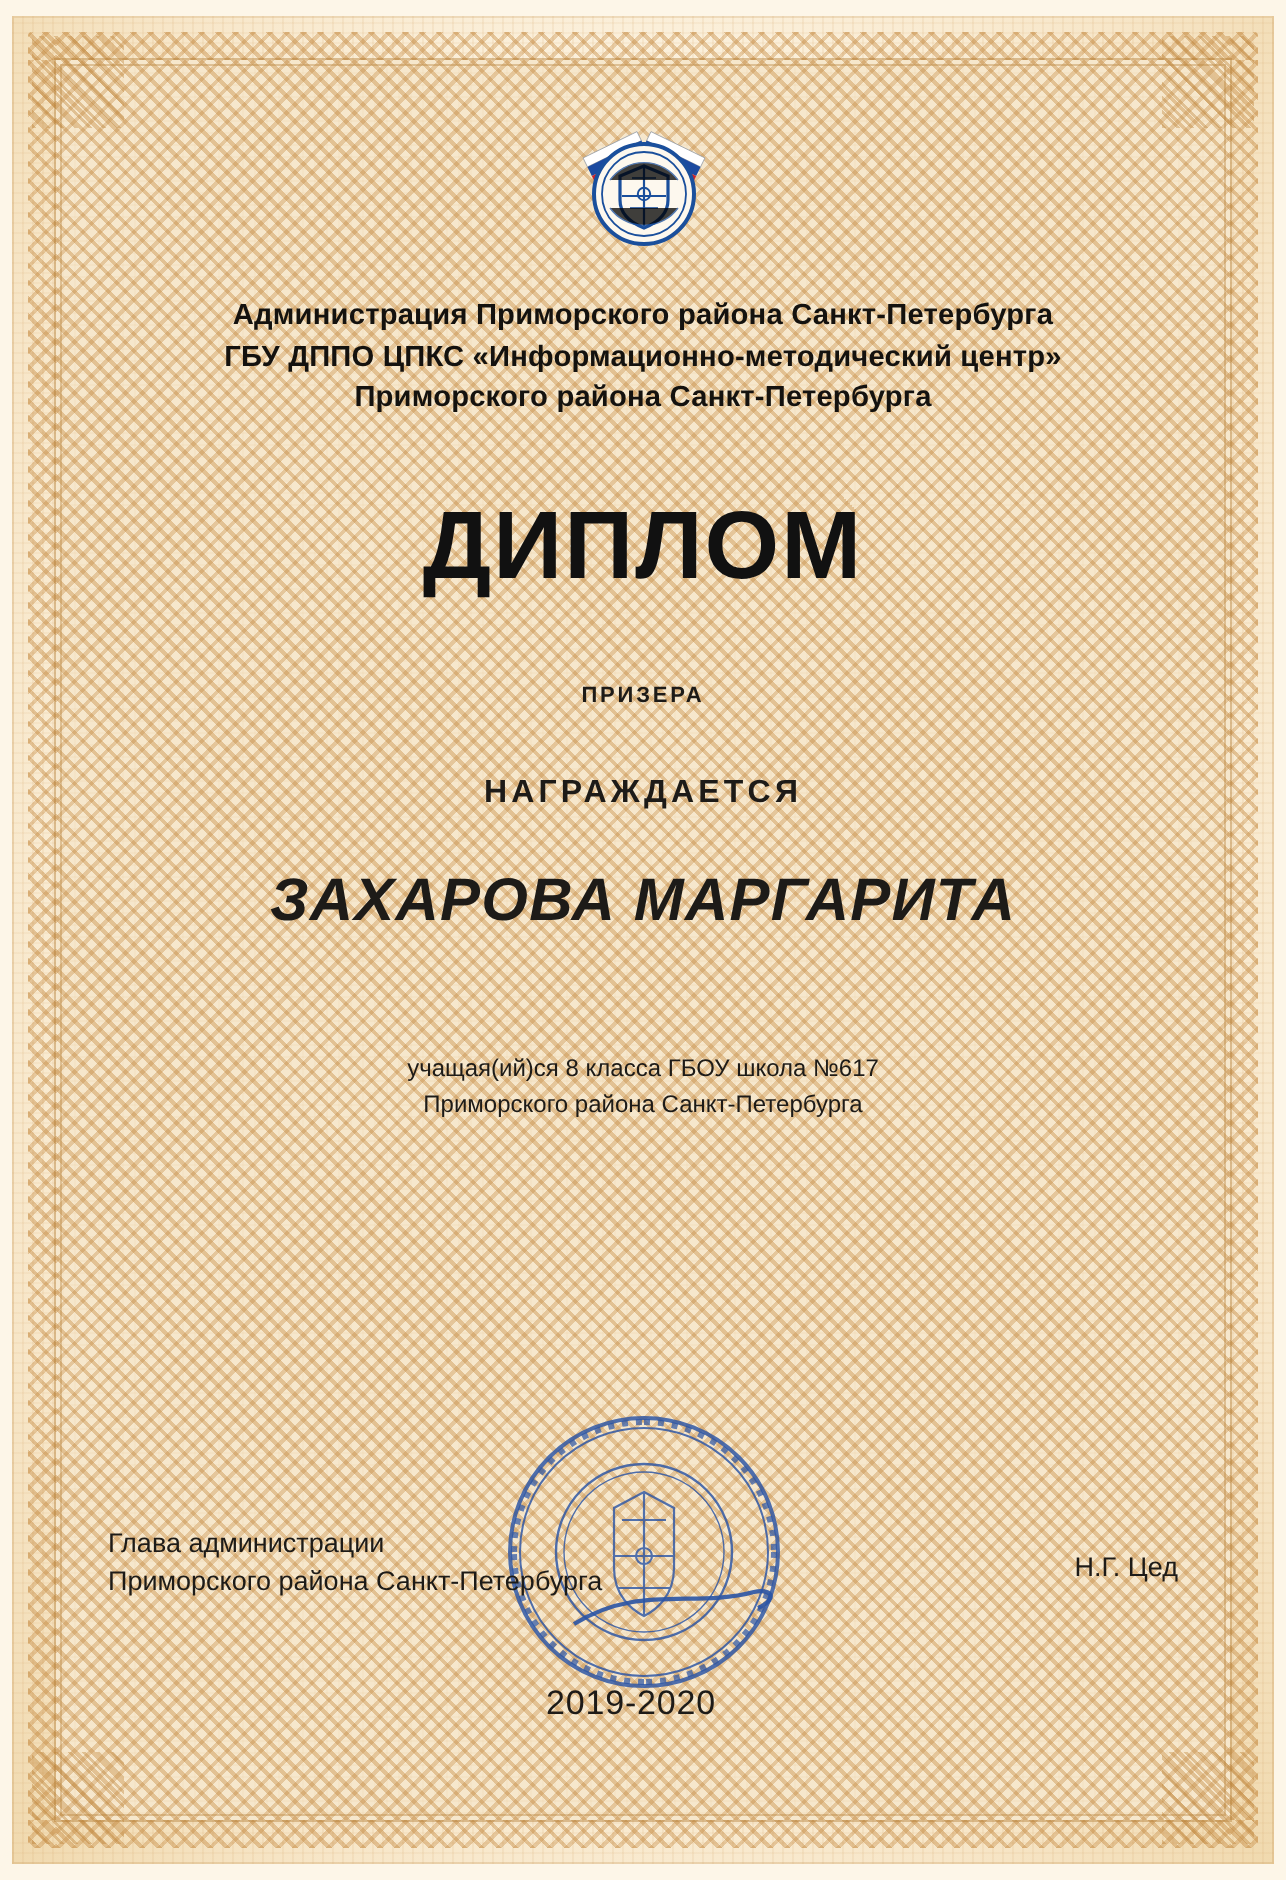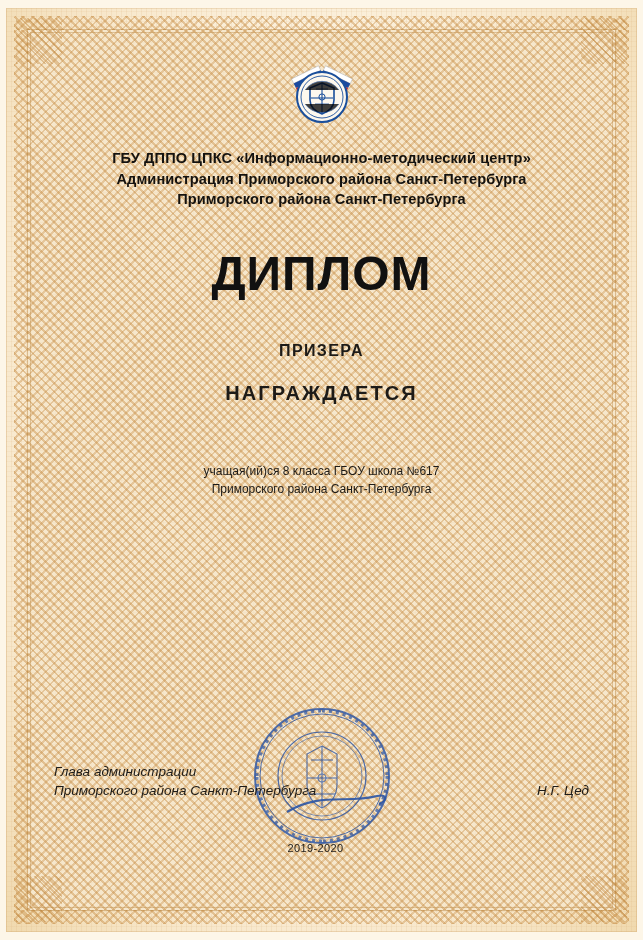--- a/index.html
+++ b/index.html
@@ -114,38 +114,38 @@
     font-weight: bold;
     letter-spacing: 1px;
     line-height: 1;
     color: #111;
   }
 
   .award-block {
     margin-top: 44px;
   }
   .award-kind {
-    font-size: 16px;
+    font-size: 11px;
     font-weight: bold;
     letter-spacing: 1.4px;
   }
   .award-stage {
     font-size: 16.5px;
     margin-top: 6px;
     letter-spacing: 0.1px;
   }
   .award-subject {
     font-size: 16.5px;
     margin-top: 5px;
     letter-spacing: 0.6px;
   }
 
   .awarded-label {
-    margin-top: 22px;
-    font-size: 20px;
+    margin-top: 34px;
+    font-size: 16px;
     font-weight: bold;
     letter-spacing: 2.1px;
     text-align: center;
   }
 
   .recipient {
     margin-top: 28px;
     font-size: 30px;
     font-weight: bold;
     font-style: italic;
@@ -169,39 +169,38 @@
     pointer-events: none;
   }
 
   .signature-row {
     position: absolute;
     left: 8px;
     right: 8px;
     top: 722px;
     display: flex;
     justify-content: space-between;
-    align-items: flex-end;
+    align-items: flex-start;
     font-size: 13.5px;
     line-height: 1.42;
     text-align: left;
-    font-style: italic;
   }
   .signature-left { white-space: pre-line; }
   .signature-right {
     text-align: right;
     padding-top: 12px;
     white-space: nowrap;
   }
 
   .years {
     position: absolute;
     left: 0;
     right: 12px;
     top: 802px;
-    font-size: 11px;
+    font-size: 17px;
     letter-spacing: 0.4px;
   }
 
   .corner-orn {
     position: absolute;
     width: 46px;
     height: 46px;
     background:
       repeating-linear-gradient(45deg, rgba(188,130,55,0.45) 0 1.5px, rgba(255,255,255,0) 1.5px 5px);
     opacity: 0.85;
@@ -253,33 +252,34 @@
         <circle cx="37" cy="41" r="3.1" fill="none" stroke="#1a4f9c" stroke-width="1"></circle>
 
         <g stroke="#1a4f9c" stroke-width="0.7" opacity="0.75">
           <path d="M20 34 A21 21 0 0 1 54 34"></path>
           <path d="M20 48 A21 21 0 0 0 54 48"></path>
         </g>
       </svg>
     </div>
 
     <div class="org-block">
+      <div class="org-line">Администрация Приморского района Санкт-Петербурга</div>
       <div class="org-line">ГБУ ДППО ЦПКС «Информационно-методический центр»</div>
-      <div class="org-line">Администрация Приморского района Санкт-Петербурга</div>
       <div class="org-line">Приморского района Санкт-Петербурга</div>
     </div>
 
     <div class="diploma-title">ДИПЛОМ</div>
 
     <div class="award-block">
       <div class="award-kind">ПРИЗЕРА</div>
     </div>
 
     <div class="awarded-label">НАГРАЖДАЕТСЯ</div>
 
+    <div class="recipient">ЗАХАРОВА МАРГАРИТА</div>
 
     <div class="school-block">
       <div>учащая(ий)ся 8 класса ГБОУ школа №617</div>
       <div>Приморского района Санкт-Петербурга</div>
     </div>
 
     <div class="stamp-wrap">
       <svg viewBox="0 0 190 160" width="190" height="160" aria-hidden="true">
         <g stroke="#2a54a5" fill="none" opacity="0.82">
           <circle cx="95" cy="76" r="67" stroke-width="2"></circle>

